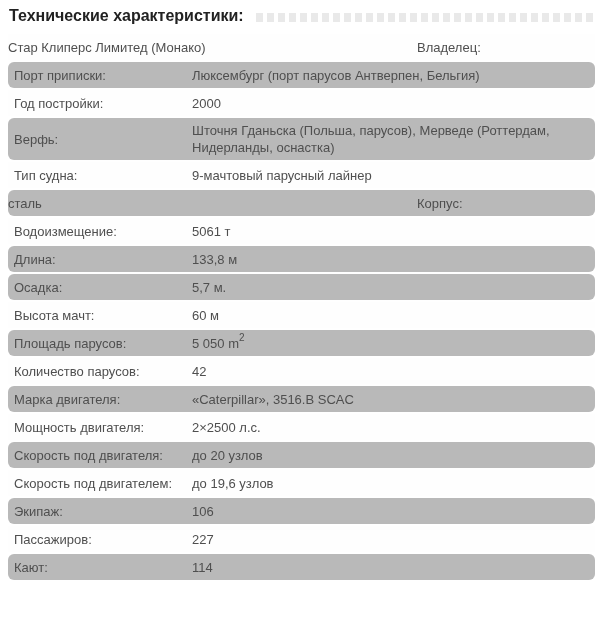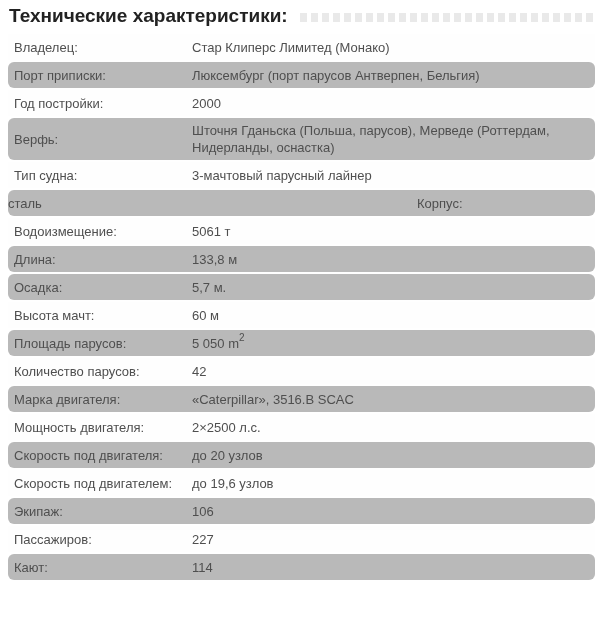--- a/index.html
+++ b/index.html
@@ -16,21 +16,21 @@
     box-sizing: border-box;
     width: 603px;
   }
   .header {
     display: flex;
     align-items: center;
     margin: 2px 0 9px 1px;
     height: 18px;
   }
   .title {
-    font-size: 19px;
+    font-size: 16px;
     font-weight: bold;
     color: var(--title-color, #222);
     white-space: nowrap;
   }
   .dots {
     flex: 1;
     height: 9px;
     margin-left: 12px;
     margin-top: 2px;
     background: repeating-linear-gradient(
@@ -80,38 +80,38 @@
 </head>
 <body>
 
 <div class="page">
   <div class="header">
     <span class="title">Технические характеристики:</span>
     <div class="dots"></div>
   </div>
   <div class="specs-table">
       <div class="row">
+        <div class="cell value">Стар Клиперс Лимитед (Монако)</div>
         <div class="cell label">Владелец:</div>
-        <div class="cell value">Стар Клиперс Лимитед (Монако)</div>
       </div>
       <div class="row shaded">
         <div class="cell label">Порт приписки:</div>
         <div class="cell value">Люксембург (порт парусов Антверпен, Бельгия)</div>
       </div>
       <div class="row">
         <div class="cell label">Год постройки:</div>
         <div class="cell value">2000</div>
       </div>
       <div class="row shaded">
         <div class="cell label">Верфь:</div>
         <div class="cell value">Шточня Гданьска (Польша, парусов), Мерведе (Роттердам, Нидерланды, оснастка)</div>
       </div>
       <div class="row">
         <div class="cell label">Тип судна:</div>
-        <div class="cell value">3-мачтовый парусный лайнер</div>
+        <div class="cell value">9-мачтовый парусный лайнер</div>
       </div>
       <div class="row shaded">
         <div class="cell value">сталь</div>
         <div class="cell label">Корпус:</div>
       </div>
       <div class="row">
         <div class="cell label">Водоизмещение:</div>
         <div class="cell value">5061 т</div>
       </div>
       <div class="row shaded">

